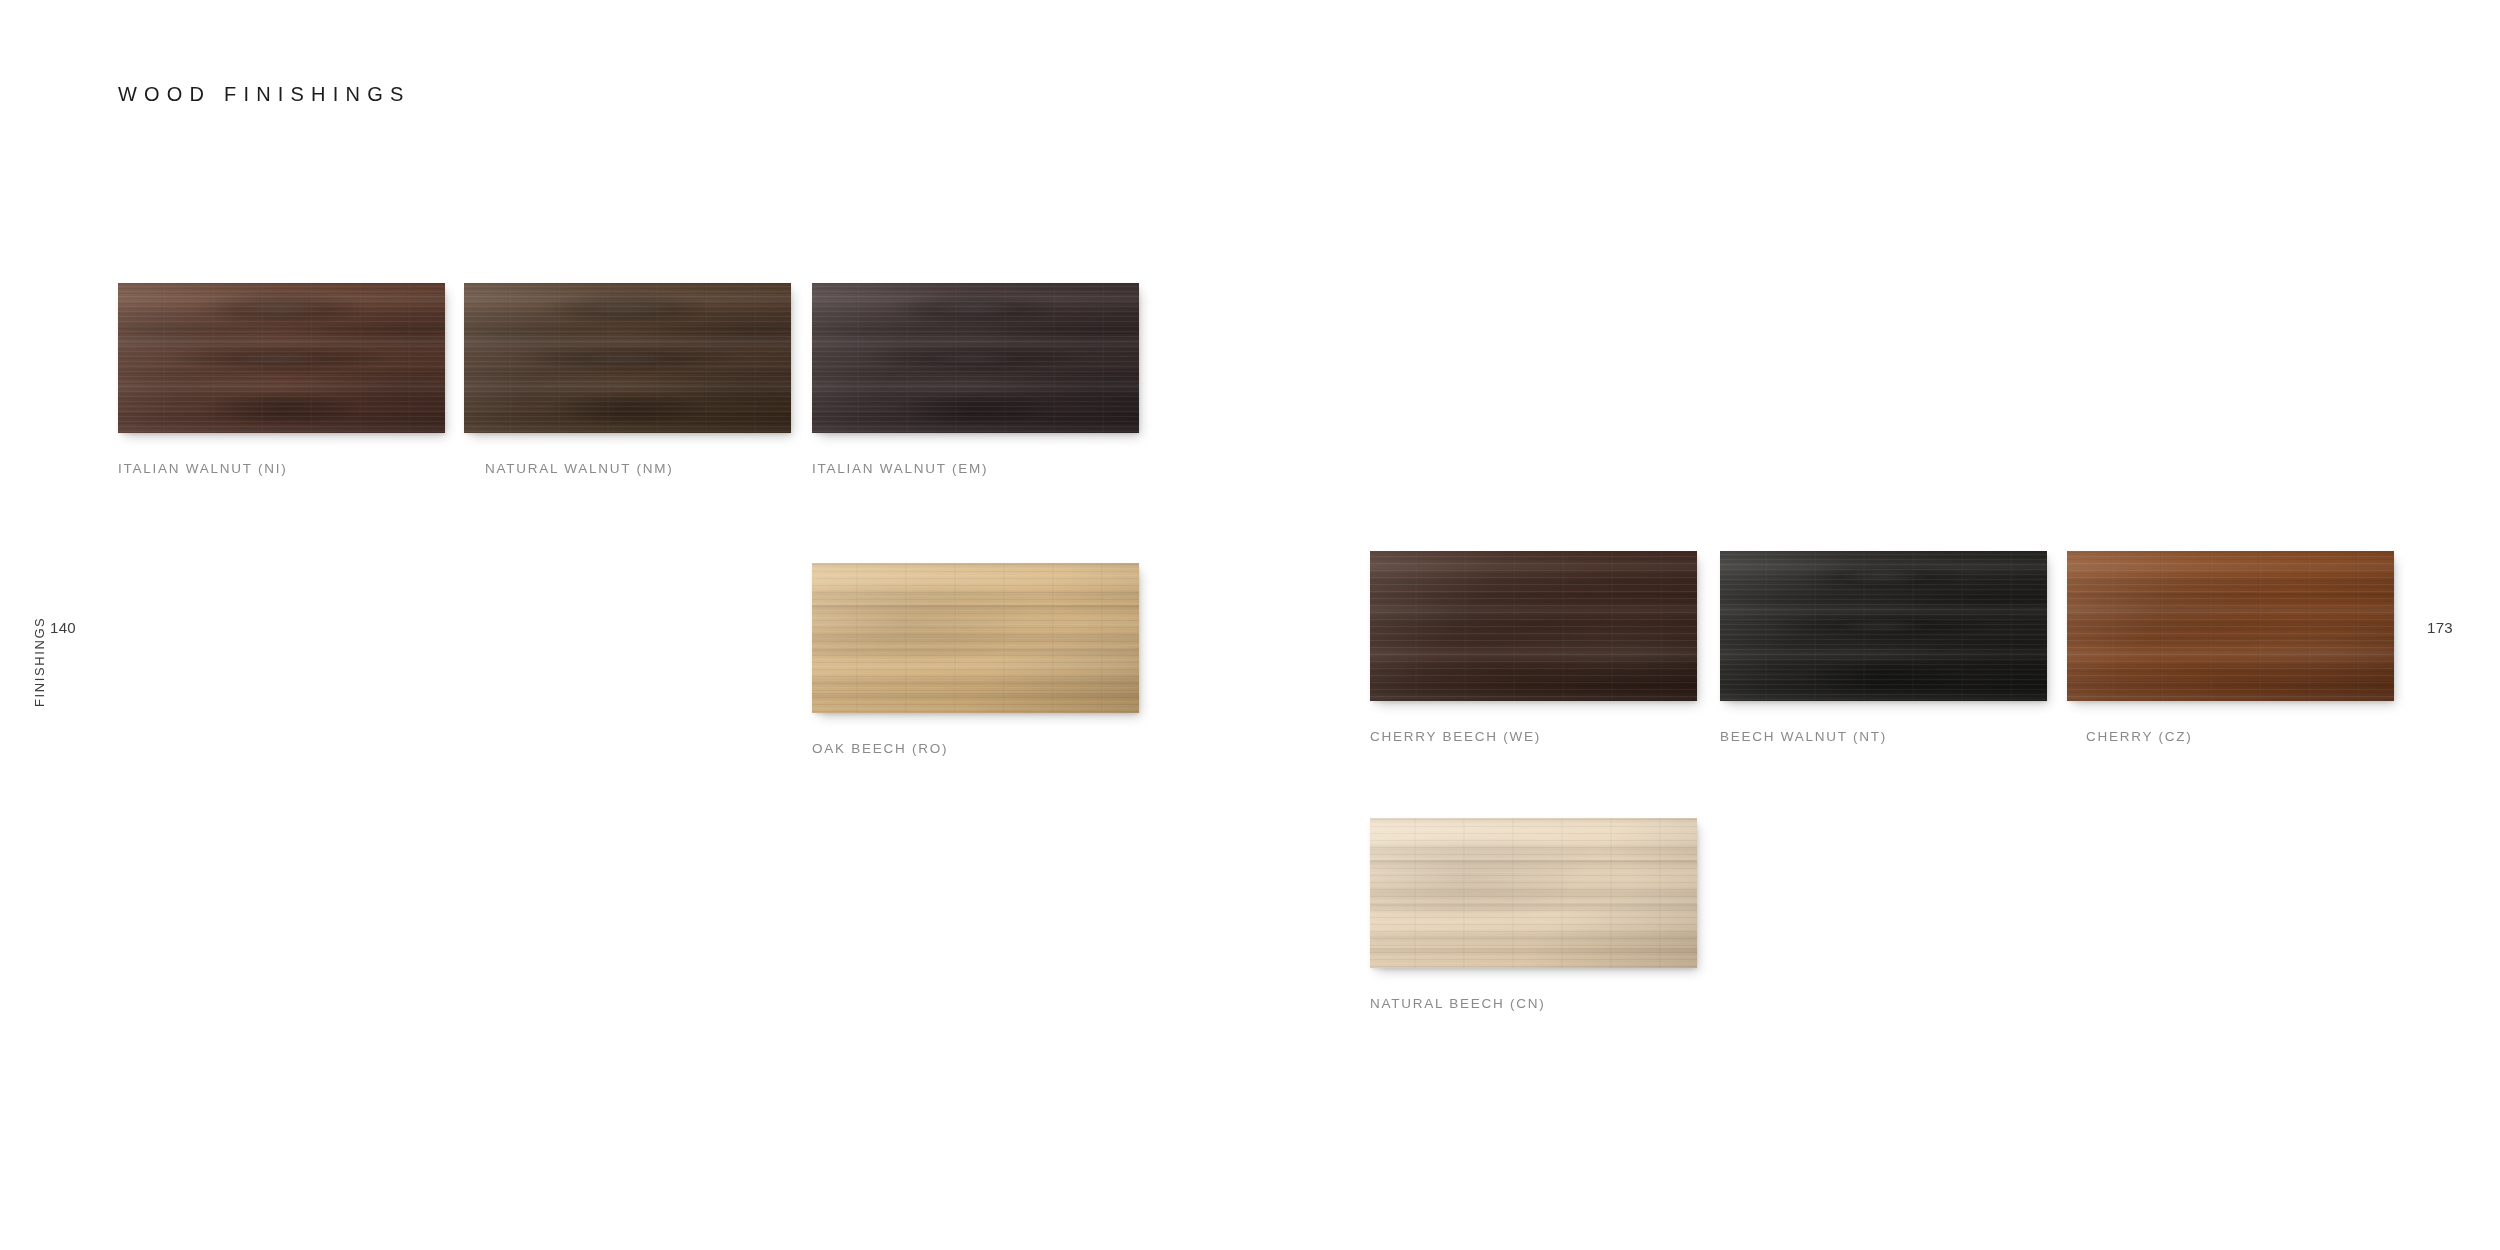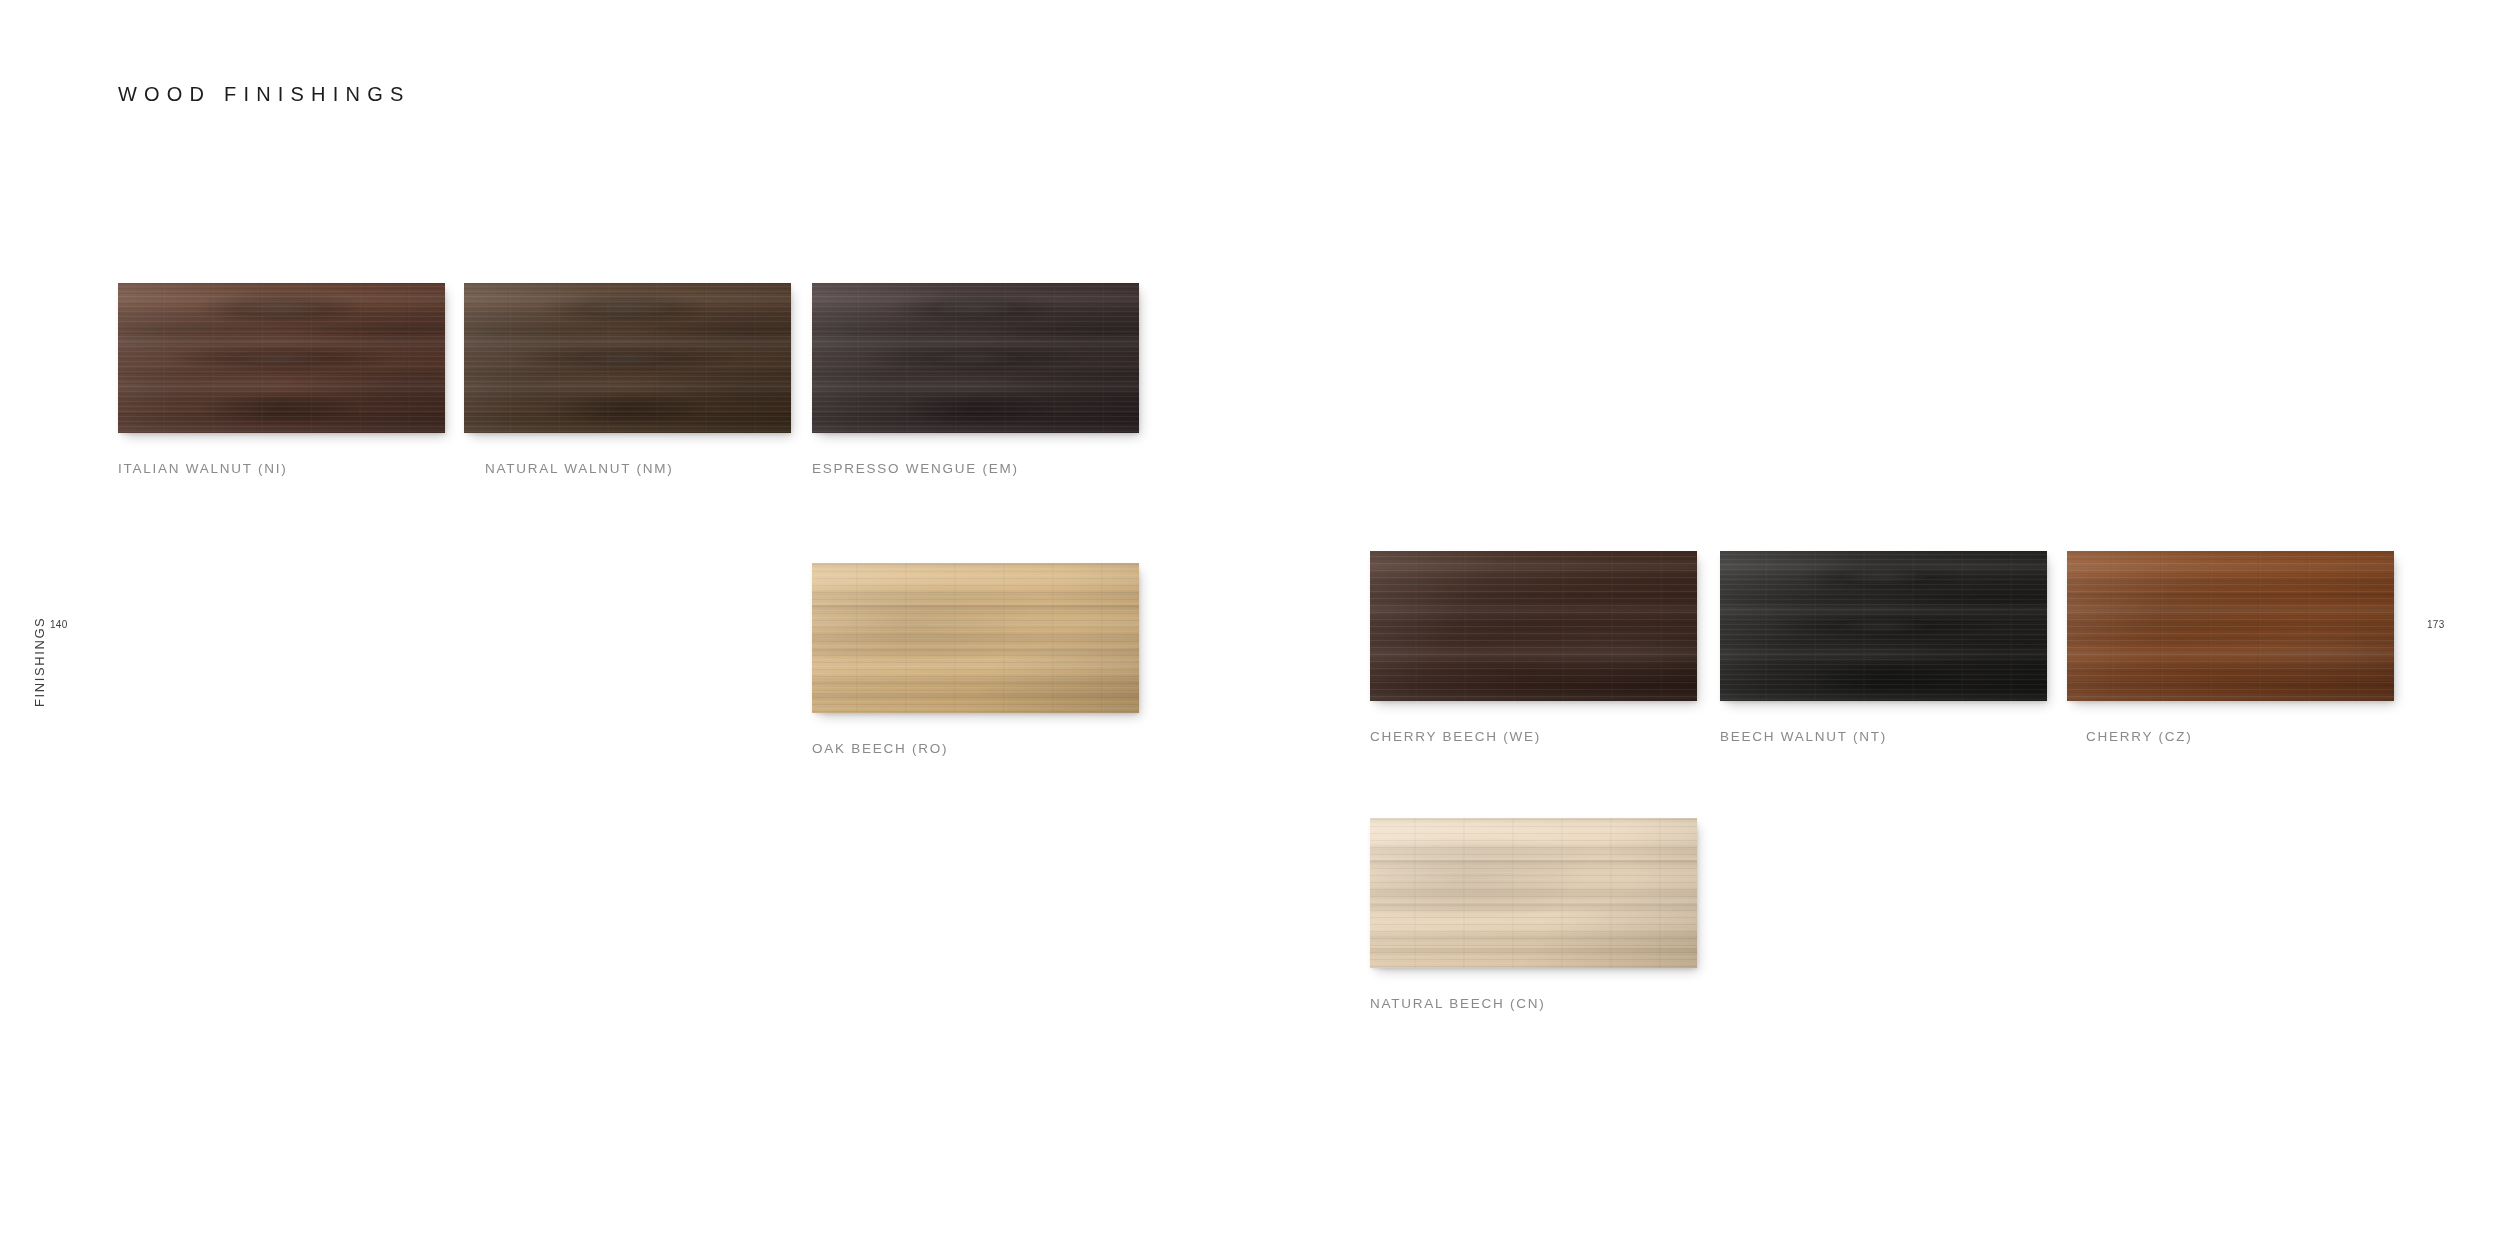--- a/index.html
+++ b/index.html
@@ -31,21 +31,21 @@
     font-size: 20px;
     letter-spacing: 7.2px;
     color: #1c1c1c;
     font-weight: 400;
     white-space: nowrap;
   }
 
   
   .folio {
     position: absolute;
-    font-size: 10px;
+    font-size: 15px;
     color: #3d3d3d;
     letter-spacing: 0.3px;
     white-space: nowrap;
   }
   .folio-left  { left: 50px;  top: 619px; }
   .folio-right { left: 2427px; top: 619px; }
 
   .side-label {
     position: absolute;
     left: 32px;
@@ -224,21 +224,21 @@
         <div class="swatch-label" style="color: rgb(138, 138, 138); margin-left: 21px;">NATURAL WALNUT (NM)</div>
       </div>
       <div class="swatch-cell" style="left: 812px; top: 283px;">
         <div class="swatch" style="background: linear-gradient(175deg, rgb(71, 56, 56) 0%, rgb(58, 46, 46) 38%, rgb(58, 46, 46) 62%, rgb(38, 30, 31) 100%);">
           <div class="figure"></div>
           <div class="grain2"></div>
           <div class="grain"></div>
           <div class="grain3"></div>
           <div class="sheen"></div>
         </div>
-        <div class="swatch-label" style="color: rgb(138, 138, 138);">ESPRESSO WENGUE (EM)</div>
+        <div class="swatch-label" style="color: rgb(138, 138, 138);">ITALIAN WALNUT (EM)</div>
       </div>
       <div class="swatch-cell" style="left: 812px; top: 551px; margin-top: 12px;">
         <div class="swatch linear" style="background: linear-gradient(175deg, rgb(227, 199, 154) 0%, rgb(212, 180, 131) 38%, rgb(212, 180, 131) 62%, rgb(187, 154, 104) 100%);">
           <div class="figure"></div>
           <div class="grain2"></div>
           <div class="grain"></div>
           <div class="grain3"></div>
           <div class="sheen"></div>
         </div>
         <div class="swatch-label" style="color: rgb(138, 138, 138);">OAK BEECH (RO)</div>

